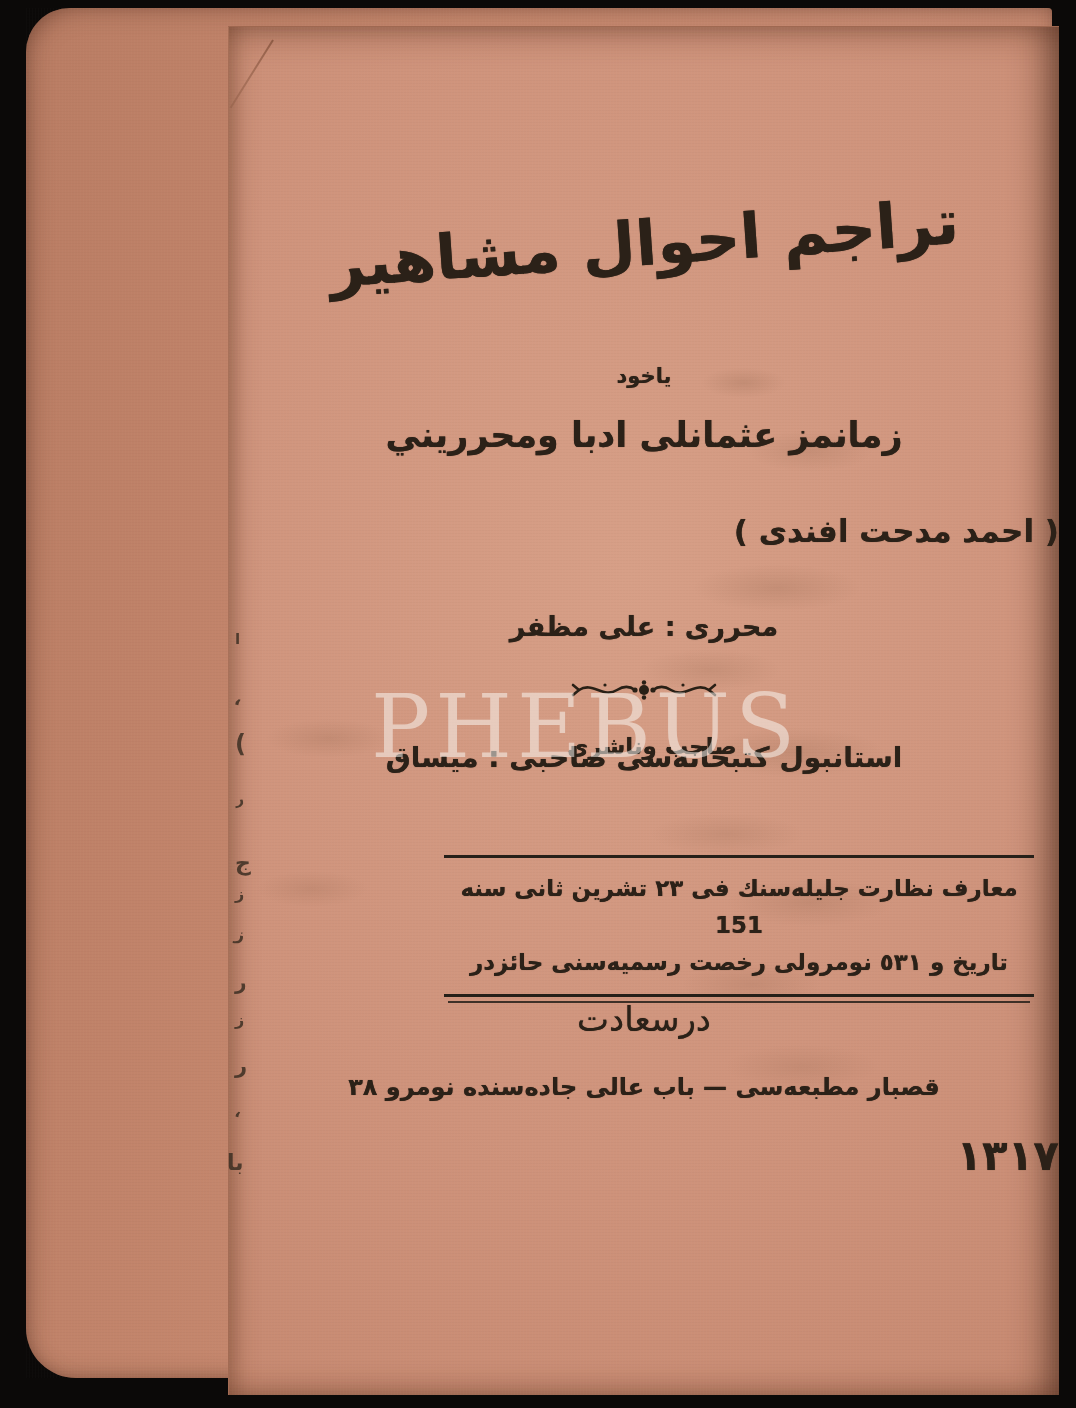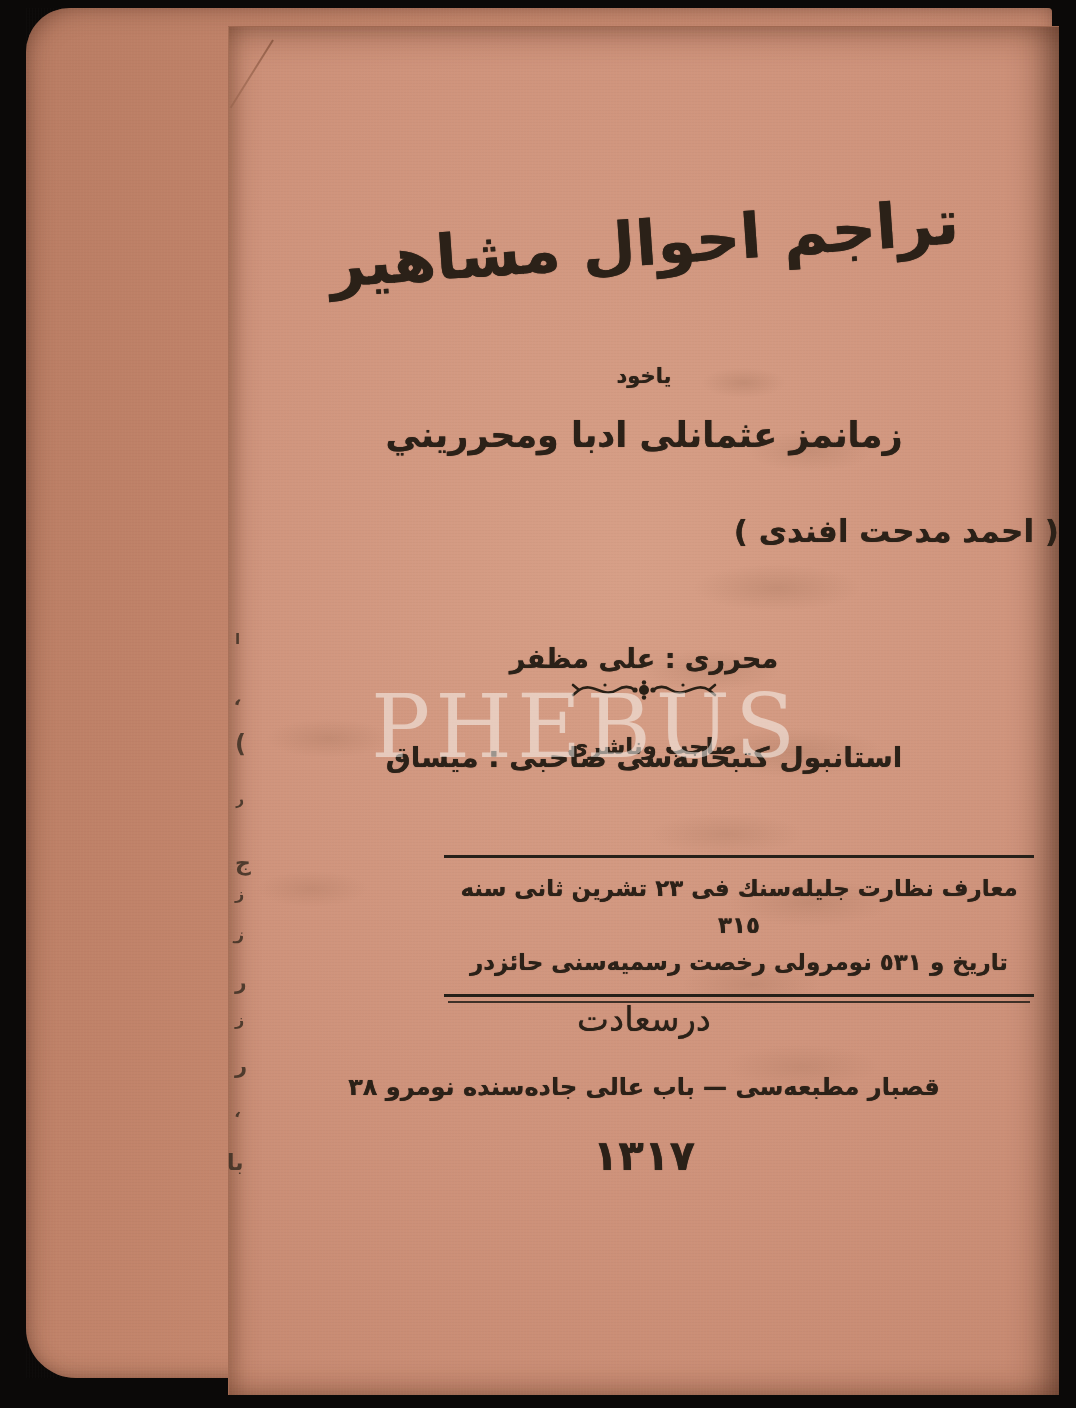--- a/index.html
+++ b/index.html
@@ -56,37 +56,37 @@
     background:linear-gradient(90deg,rgba(105,60,38,.55),rgba(105,60,38,.2));
     transform:rotate(122deg);transform-origin:left center;
   }
   
   .content{position:absolute;inset:0;direction:rtl;text-align:center;color:#2b2118;}
   .line{position:absolute;left:0;right:0;text-shadow:0 0 .7px rgba(40,28,16,.85);}
   .title{top:180px;font-size:62px;font-weight:bold;transform:rotate(-4deg);letter-spacing:1px;}
   .yahud{top:337px;font-size:21px;font-weight:bold;}
   .subtitle{top:388px;font-size:35px;font-weight:bold;}
   .paren{top:486px;font-size:31px;font-weight:bold;text-align:right;}
-  .author{top:584px;font-size:27px;font-weight:bold;margin-top:32px;}
+  .author{top:584px;font-size:27px;font-weight:bold;}
   .ornament{position:absolute;left:0;right:0;top:650px;text-align:center;}
   .publisher-label{top:706px;font-size:23px;font-weight:bold;padding-left:16px;}
   .publisher-line{top:714px;font-size:28px;font-weight:bold;}
   .license-box{
     position:absolute;top:828px;left:215px;width:578px;padding:12px 6px 14px;
     border-top:3px solid #262019;border-bottom:3px solid #262019;
     font-size:23px;font-weight:bold;line-height:1.6;
     text-shadow:0 0 .7px rgba(40,28,16,.85);
   }
   .license-box::after{
     content:"";position:absolute;left:4px;right:4px;bottom:-9px;height:2px;
     background:rgba(38,32,25,.85);
   }
   .city{top:972px;font-size:34px;font-weight:normal;}
   .printer{top:1046px;font-size:24px;font-weight:bold;}
-  .year{top:1104px;font-size:42px;font-weight:bold;letter-spacing:6px;}
+  .year{top:1104px;font-size:42px;font-weight:bold;letter-spacing:6px;text-align:right;}
   
   .watermark{
     position:absolute;left:142px;top:648px;
     font-family:"DejaVu Serif",serif;font-size:88px;font-weight:500;
     letter-spacing:5px;color:rgba(248,244,238,.55);
     pointer-events:none;white-space:nowrap;
   }
   
   .edge-marks{position:absolute;left:-4px;top:575px;width:46px;height:630px;color:#3c2f23;}
   .edge-marks span{position:absolute;left:10px;font-size:18px;font-weight:bold;opacity:.85;}
@@ -155,21 +155,21 @@
           <circle cx="36" cy="8" r="1.6"></circle>
           <circle cx="114" cy="8" r="1.6"></circle>
         </g>
       </svg>
     </div>
 
     <div class="line publisher-label">صاحب وناشرى</div>
     <div class="line publisher-line">استانبول كتبخانه‌سى صاحبى : ميساق</div>
 
     <div class="license-box">
-      <div>معارف نظارت جليله‌سنك فى ٢٣ تشرين ثانى سنه ٣١٥</div>
+      <div>معارف نظارت جليله‌سنك فى ٢٣ تشرين ثانى سنه 151</div>
       <div>تاريخ و ٥٣١ نومرولى رخصت رسميه‌سنى حائزدر</div>
     </div>
 
     <div class="line city">درسعادت</div>
     <div class="line printer">قصبار مطبعه‌سى — باب عالى جاده‌سنده نومرو ٣٨</div>
     <div class="line year">١٣١٧</div>
   </div>
 
   <div class="watermark">PHEBUS</div>
 </div>

